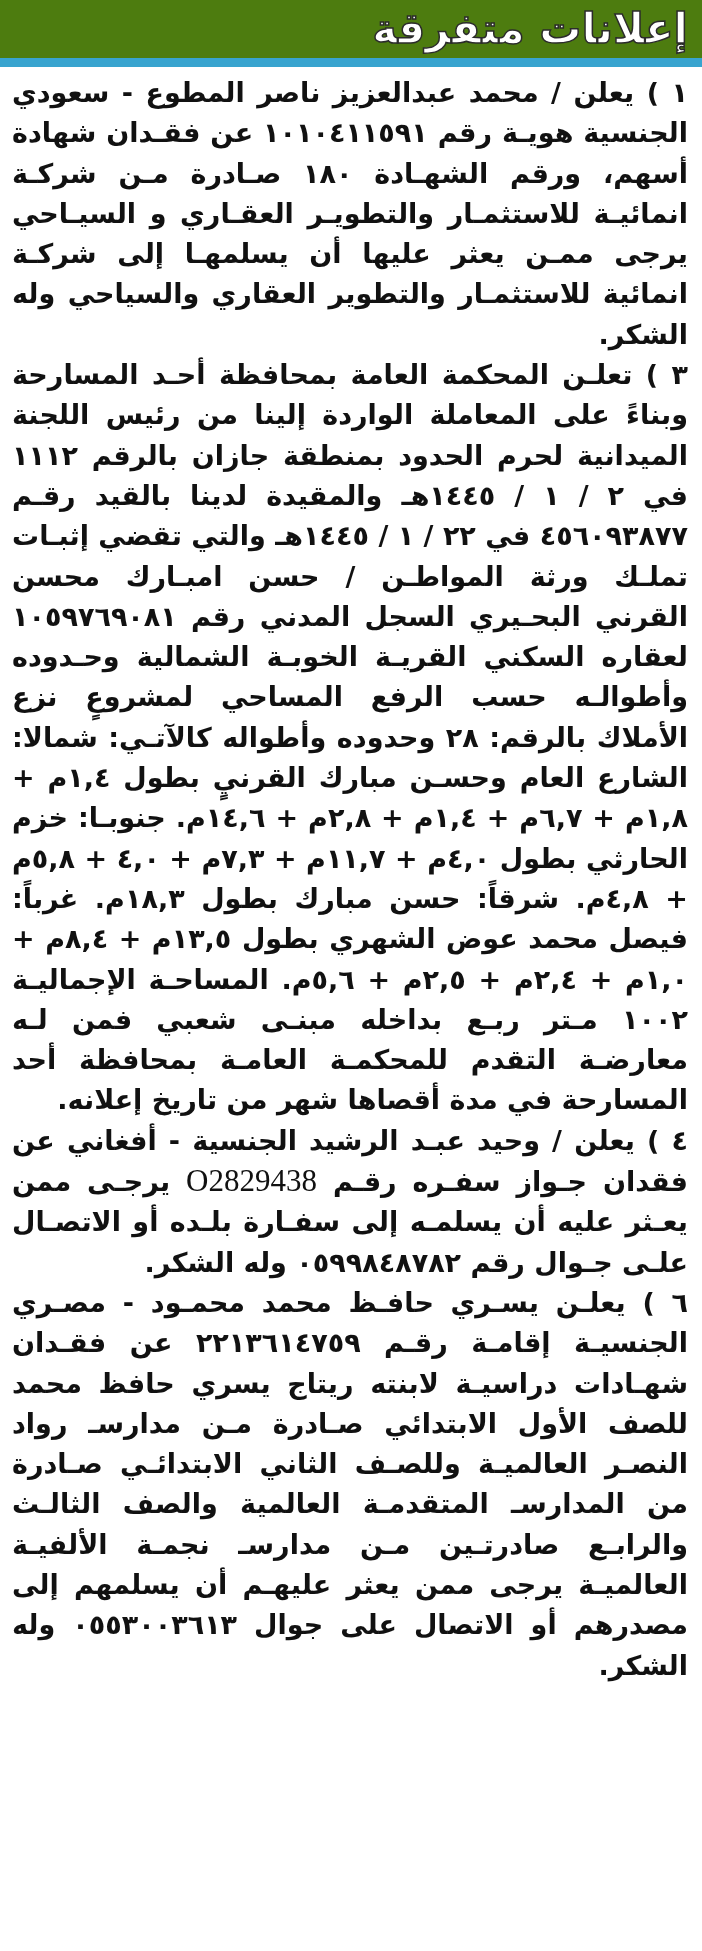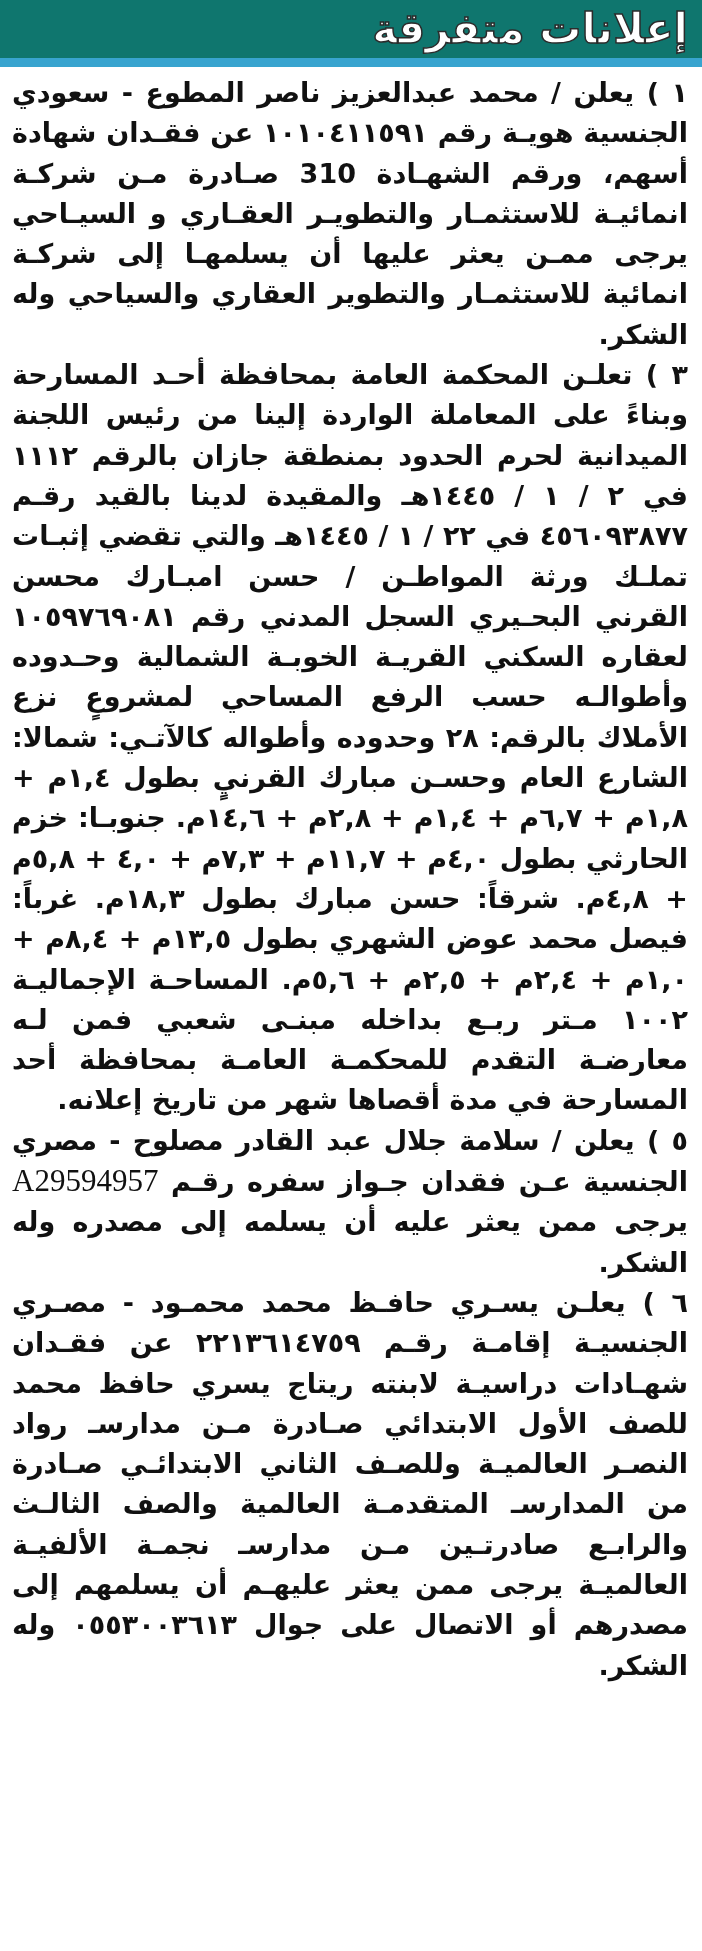--- a/index.html
+++ b/index.html
@@ -12,21 +12,21 @@
       height: 1951px;
       overflow: hidden;
       position: relative;
       font-family: "DejaVu Sans", "Liberation Sans", sans-serif;
       color: #111111;
     }
     .header {
       position: relative;
       width: 702px;
       height: 58px;
-      background: #0f766e;
+      background: #4d7c0f;
     }
     .header-title {
       position: absolute;
       right: 14px;
       top: 2px;
       font-family: "DejaVu Sans", sans-serif;
       font-size: 42px;
       font-weight: bold;
       line-height: 54px;
       color: #ffffff;
@@ -66,35 +66,35 @@
 
 <div class="header">
   <div class="header-title">إعلانات متفرقة</div>
 </div>
 <div class="header-strip"></div>
 
 <div class="ads">
 
   <p class="ad">
     <span class="ad-number">١ )</span>
-    <span class="ad-text">يعلن / محمد عبدالعزيز ناصر المطوع - سعودي الجنسية هويـة رقم ١٠١٠٤١١٥٩١ عن فقـدان شهادة أسهم، ورقم الشهـادة 310 صـادرة مـن شركـة انمائيـة للاستثمـار والتطويـر العقـاري و السيـاحي يرجى ممـن يعثر عليها أن يسلمهـا إلى شركـة انمائية للاستثمـار والتطوير العقاري والسياحي وله الشكر.</span>
+    <span class="ad-text">يعلن / محمد عبدالعزيز ناصر المطوع - سعودي الجنسية هويـة رقم ١٠١٠٤١١٥٩١ عن فقـدان شهادة أسهم، ورقم الشهـادة ١٨٠ صـادرة مـن شركـة انمائيـة للاستثمـار والتطويـر العقـاري و السيـاحي يرجى ممـن يعثر عليها أن يسلمهـا إلى شركـة انمائية للاستثمـار والتطوير العقاري والسياحي وله الشكر.</span>
   </p>
 
 
   <p class="ad">
     <span class="ad-number">٣ )</span>
     <span class="ad-text">تعلـن المحكمة العامة بمحافظة أحـد المسارحة وبناءً على المعاملة الواردة إلينا من رئيس اللجنة الميدانية لحرم الحدود بمنطقة جازان بالرقم ١١١٢ في ٢ / ١ / ١٤٤٥هـ والمقيدة لدينا بالقيد رقـم ٤٥٦٠٩٣٨٧٧ في ٢٢ / ١ / ١٤٤٥هـ والتي تقضي إثبـات تملـك ورثة المواطـن / حسن امبـارك محسن القرني البحـيري السجل المدني رقم ١٠٥٩٧٦٩٠٨١ لعقاره السكني القريـة الخوبـة الشمالية وحـدوده وأطوالـه حسب الرفع المساحي لمشروعٍ نزع الأملاك بالرقم: ٢٨ وحدوده وأطواله كالآتـي: شمالا: الشارع العام وحسـن مبارك القرنيٍ بطول ١,٤م + ١,٨م + ٦,٧م + ١,٤م + ٢,٨م + ١٤,٦م. جنوبـا: خزم الحارثي بطول ٤,٠م + ١١,٧م + ٧,٣م + ٤,٠ + ٥,٨م + ٤,٨م. شرقاً: حسن مبارك بطول ١٨,٣م. غرباً: فيصل محمد عوض الشهري بطول ١٣,٥م + ٨,٤م + ١,٠م + ٢,٤م + ٢,٥م + ٥,٦م. المساحـة الإجماليـة ١٠٠٢ مـتر ربـع بداخله مبنـى شعبي فمن لـه معارضـة التقدم للمحكمـة العامـة بمحافظة أحد المسارحة في مدة أقصاها شهر من تاريخ إعلانه.</span>
   </p>
 
+  <p class="ad">
+    <span class="ad-number">٤ )</span>
+    <span class="ad-text">يعلن / وحيد عبـد الرشيد الجنسية - أفغاني عن فقدان جـواز سفـره رقـم</span>
+    <span class="latin" dir="ltr">O2829438</span>
+    <span class="ad-text">يرجـى ممن يعـثر عليه أن يسلمـه إلى سفـارة بلـده أو الاتصـال علـى جـوال رقم ٠٥٩٩٨٤٨٧٨٢ وله الشكر.</span>
+  </p>
 
-  <p class="ad">
-    <span class="ad-number">٥ )</span>
-    <span class="ad-text">يعلن / سلامة جلال عبد القادر مصلوح - مصري الجنسية عـن فقدان جـواز سفره رقـم</span>
-    <span class="latin" dir="ltr">A29594957</span>
-    <span class="ad-text">يرجى ممن يعثر عليه أن يسلمه إلى مصدره وله الشكر.</span>
-  </p>
 
   <p class="ad">
     <span class="ad-number">٦ )</span>
     <span class="ad-text">يعلـن يسـري حافـظ محمد محمـود - مصـري الجنسيـة إقامـة رقـم ٢٢١٣٦١٤٧٥٩ عن فقـدان شهـادات دراسيـة لابنته ريتاج يسري حافظ محمد للصف الأول الابتدائي صـادرة مـن مدارسـ رواد النصـر العالميـة وللصـف الثاني الابتدائـي صـادرة من المدارسـ المتقدمـة العالمية والصف الثالـث والرابـع صادرتـين مـن مدارسـ نجمـة الألفيـة العالميـة يرجى ممن يعثر عليهـم أن يسلمهم إلى مصدرهم أو الاتصال على جوال ٠٥٥٣٠٠٣٦١٣ وله الشكر.</span>
   </p>
 
 </div>
 
 </body></html>

